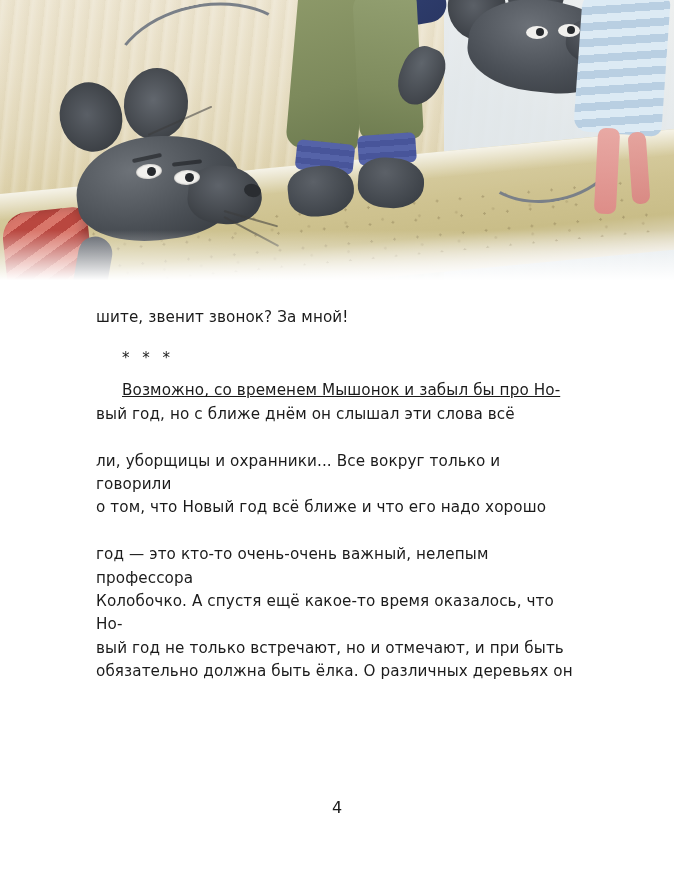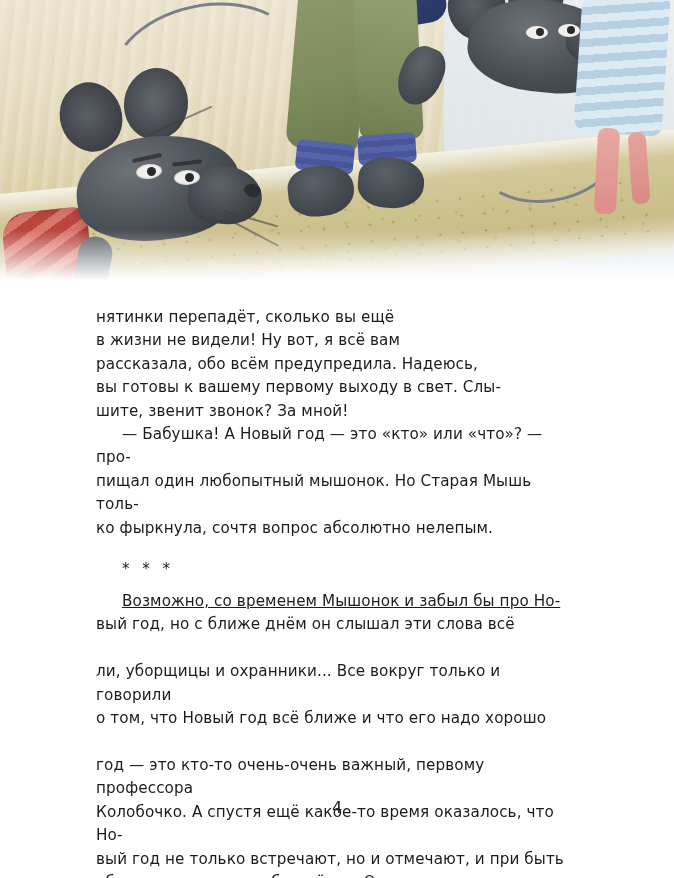--- a/index.html
+++ b/index.html
@@ -406,46 +406,35 @@
       <div class="whisker" style="left:120px; top:74px; width:70px; transform:rotate(-24deg);"></div>
       <div class="m-arm"></div>
 
     </div>
 
     <div class="snow-bottom"></div>
   </div>
 
   <div class="text-block">
 
-    <p class="para hang-right">
-      <span>нятинки перепадёт, сколько вы ещё</span><br>
-      <span>в жизни не видели! Ну вот, я всё вам</span><br>
-      <span>рассказала, обо всём предупредила. Надеюсь,</span><br>
-      <span>вы готовы к вашему первому выходу в свет. Слы-</span><br>
-    </p>
     <p class="para" style="text-align:center;">
       <span>шите, звенит звонок? За мной!</span>
     </p>
 
-    <p class="para" style="text-align:left;">
-      <span style="display:inline-block; text-indent:26px;">— Бабушка! А Новый год — это «кто» или «что»? — про-</span><br>
-      <span>пищал один любопытный мышонок. Но Старая Мышь толь-</span><br>
-      <span>ко фыркнула, сочтя вопрос абсолютно нелепым.</span>
-    </p>
 
     <div class="divider">* * *</div>
 
     <p class="para" style="text-align:left;">
       <span style="display:inline-block; text-indent:26px;text-decoration:underline;">Возможно, со временем Мышонок и забыл бы про Но-</span><br>
       <span>вый год, но с ближе днём он слышал эти слова всё</span><br>
       <br>
       <span>ли, уборщицы и охранники... Все вокруг только и говорили</span><br>
       <span>о том, что Новый год всё ближе и что его надо хорошо</span><br>
       <br>
-      <span>год — это кто-то очень-очень важный, первому профессора</span><br>
+      <span>год — это кто-то очень-очень важный, нелепым профессора</span><br>
       <span>Колобочко. А спустя ещё какое-то время оказалось, что Но-</span><br>
       <span>вый год не только встречают, но и отмечают, и при быть</span><br>
       <span>обязательно должна быть ёлка. О различных деревьях он</span><br>
       <br>
       <br>
       
     </p>
   </div>
 
   <div class="page-number">4</div>

